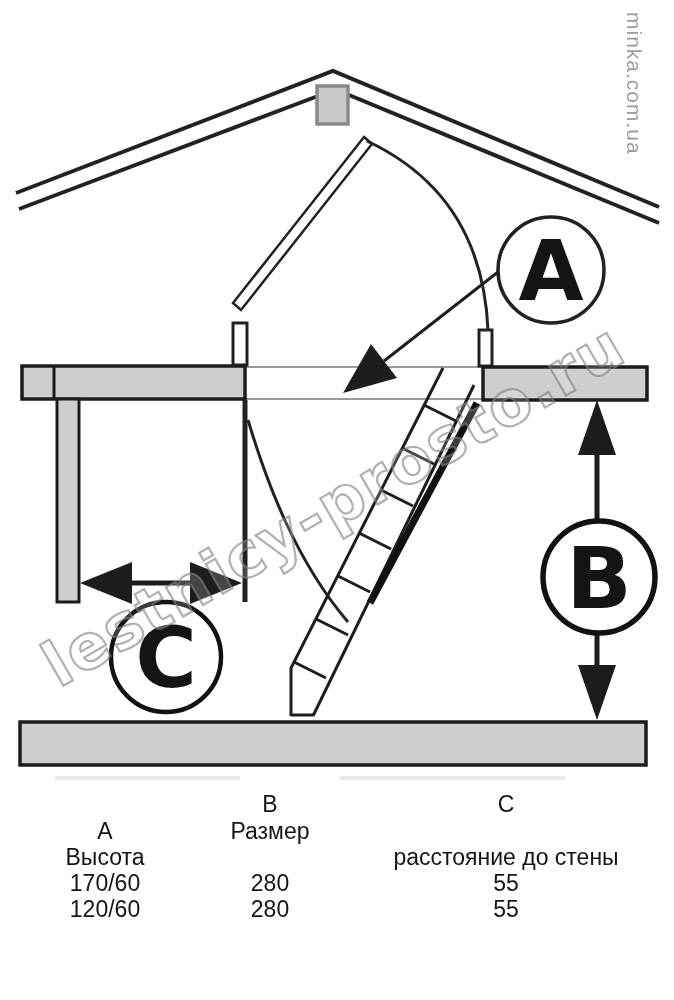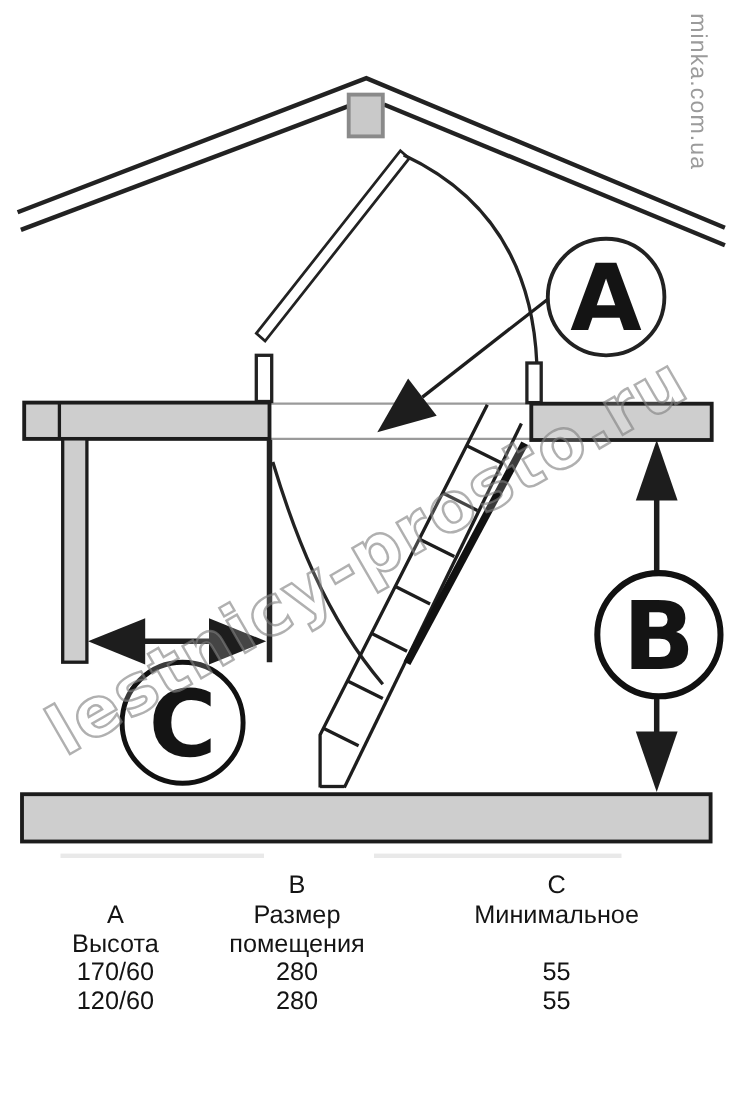--- a/index.html
+++ b/index.html
@@ -102,24 +102,23 @@
 
   <div class="wm-diagonal">lestnicy-prosto.ru</div>
   <div class="wm-vertical">minka.com.ua</div>
 
   <div class="spec-table">
     <span class="cell tr1 cc2">В</span>
     <span class="cell tr1 cc3">С</span>
 
     <span class="cell tr2 cc1">А</span>
     <span class="cell tr2 cc2">Размер</span>
-    <span class="cell tr2 cc3">Минимальное</span>
 
     <span class="cell tr3 cc1">Высота</span>
-    <span class="cell tr3 cc2">помещения</span>
+    <span class="cell tr3 cc3">расстояние до стены</span>
 
     <span class="cell tr4 cc1">170/60</span>
     <span class="cell tr4 cc2">280</span>
     <span class="cell tr4 cc3">55</span>
 
     <span class="cell tr5 cc1">120/60</span>
     <span class="cell tr5 cc2">280</span>
     <span class="cell tr5 cc3">55</span>
   </div>
 

